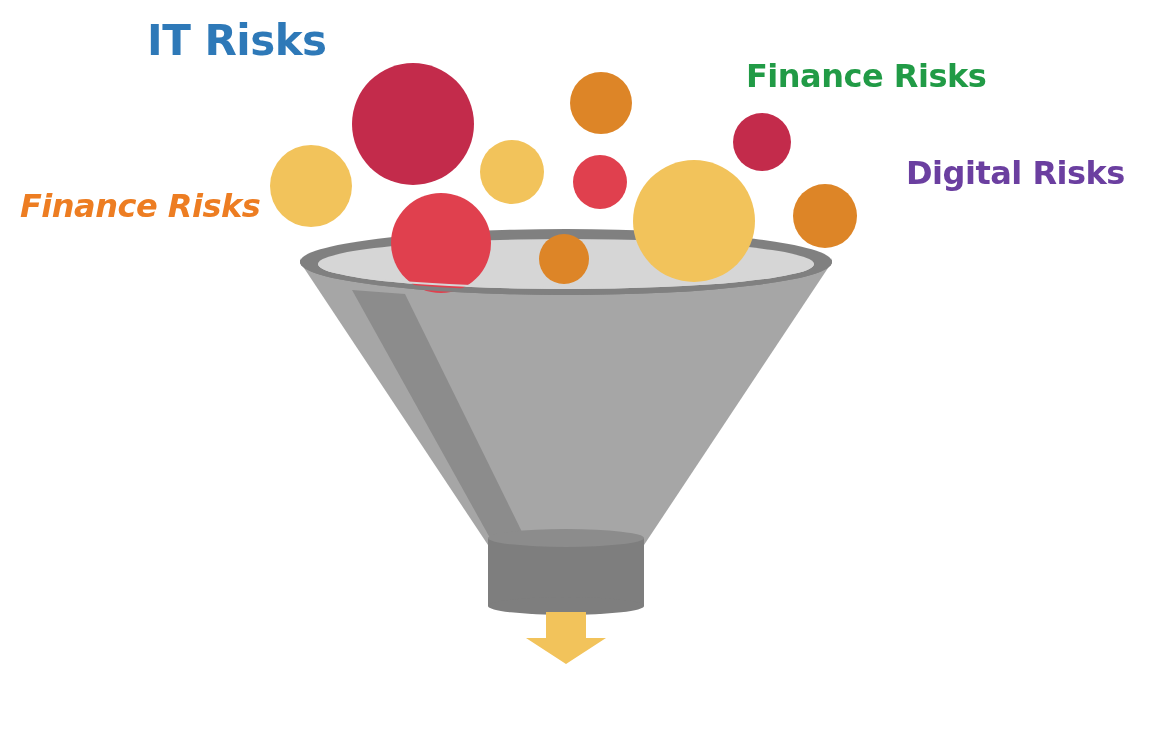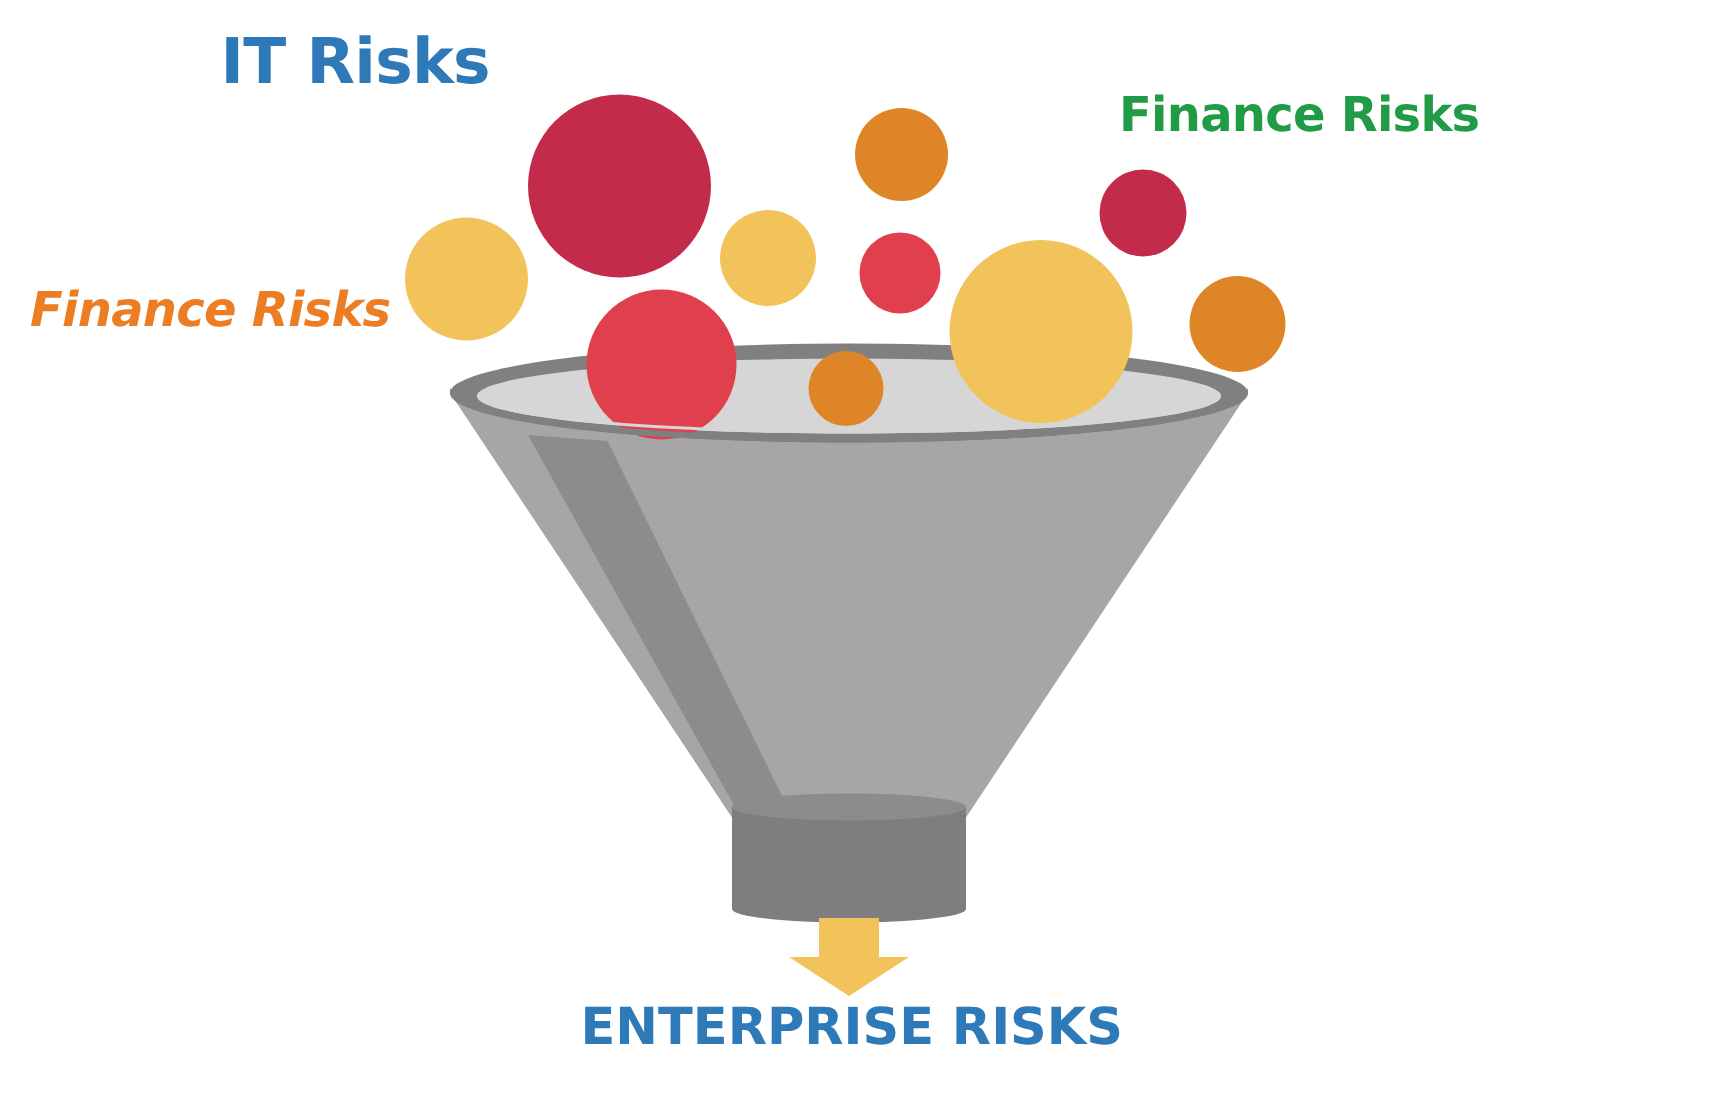--- a/index.html
+++ b/index.html
@@ -81,16 +81,16 @@
 
     <path id="down-arrow" d="M 546 612 L 586 612 L 586 638 L 606 638 L 566 664 L 526 638 L 546 638 Z" fill="#F2C35B"></path>
   </svg>
 
   <div class="lbl" id="label-it-risks" style="color: rgb(46, 121, 184);">IT Risks</div>
 
   <div class="lbl" id="label-finance" style="color: rgb(237, 125, 34); font-style: italic;">Finance Risks</div>
 
   <div class="lbl" id="label-people" style="color: rgb(33, 155, 70);">Finance Risks</div>
 
+  <div class="lbl" id="label-digital" style="color: rgb(107, 63, 160);">Digital Risks</div>
 
-  <div class="lbl" id="label-enterprise" style="color: rgb(46, 121, 184);">ENTERPRISE RISKS</div>
 
 </div>
 
 </body></html>

